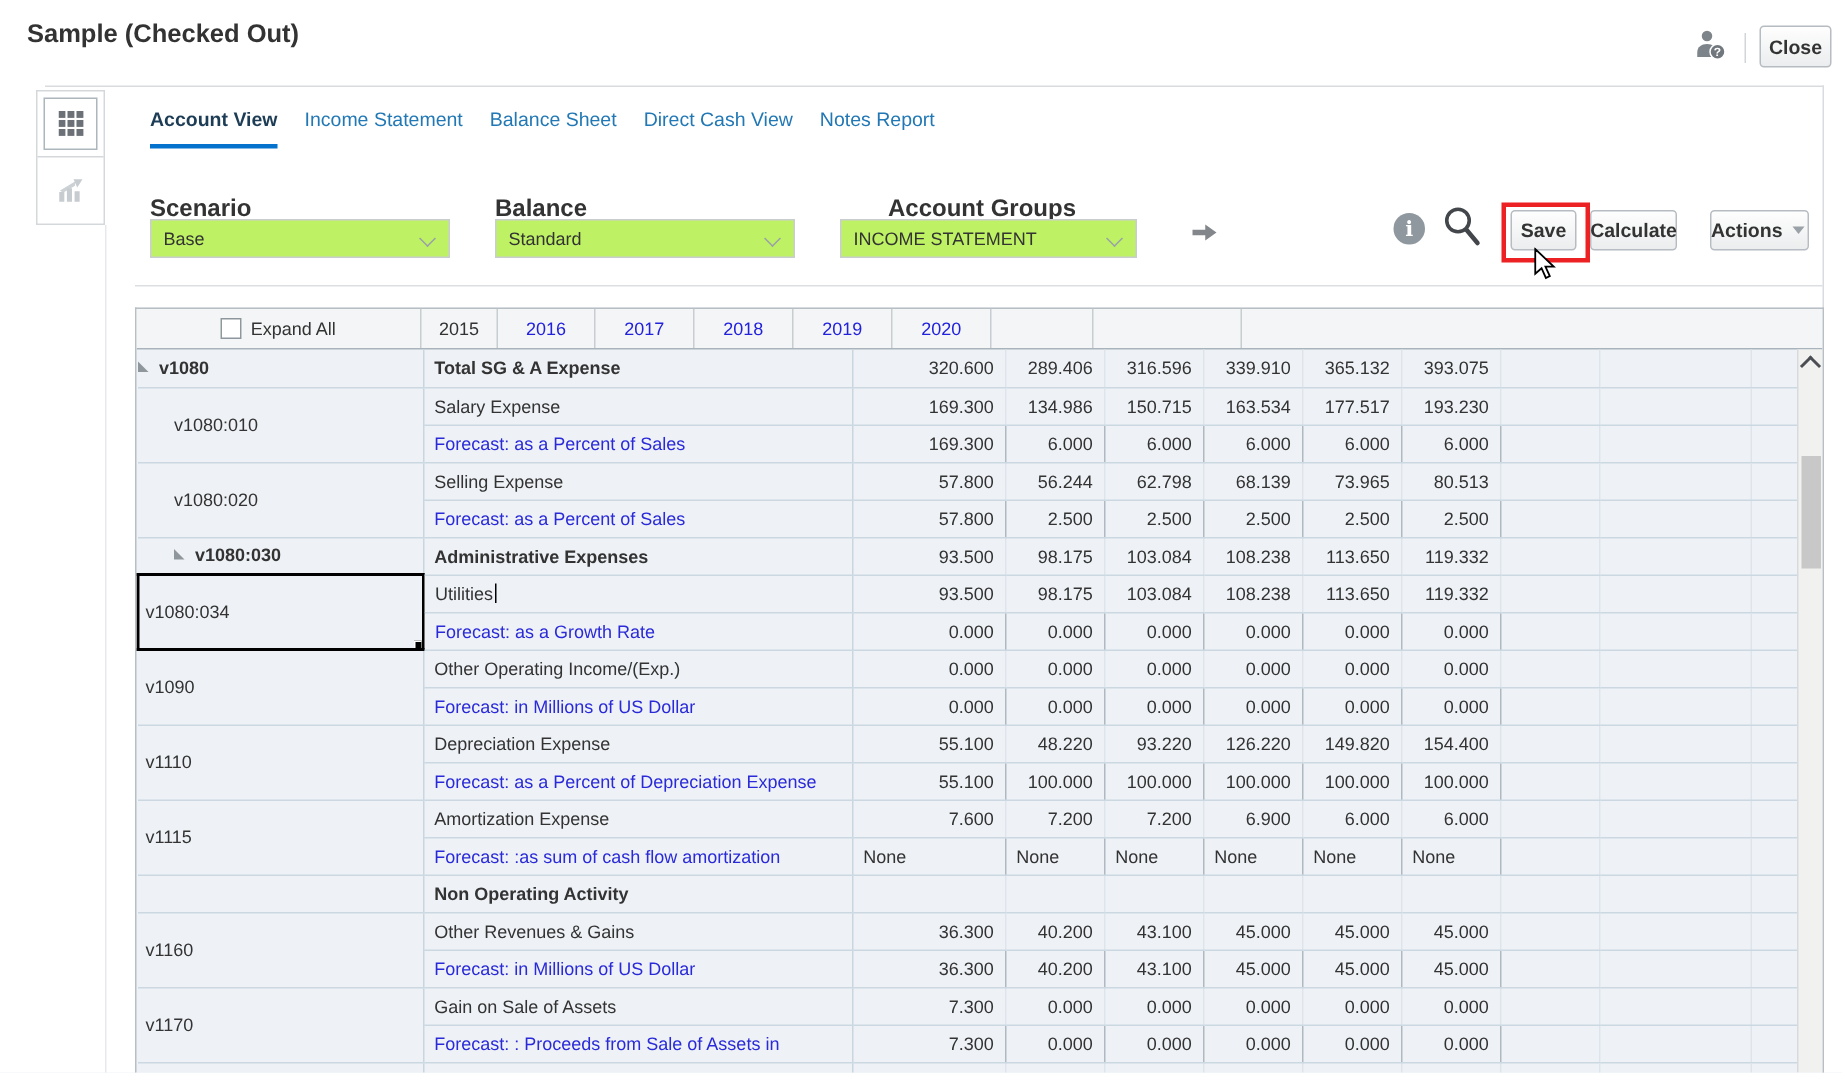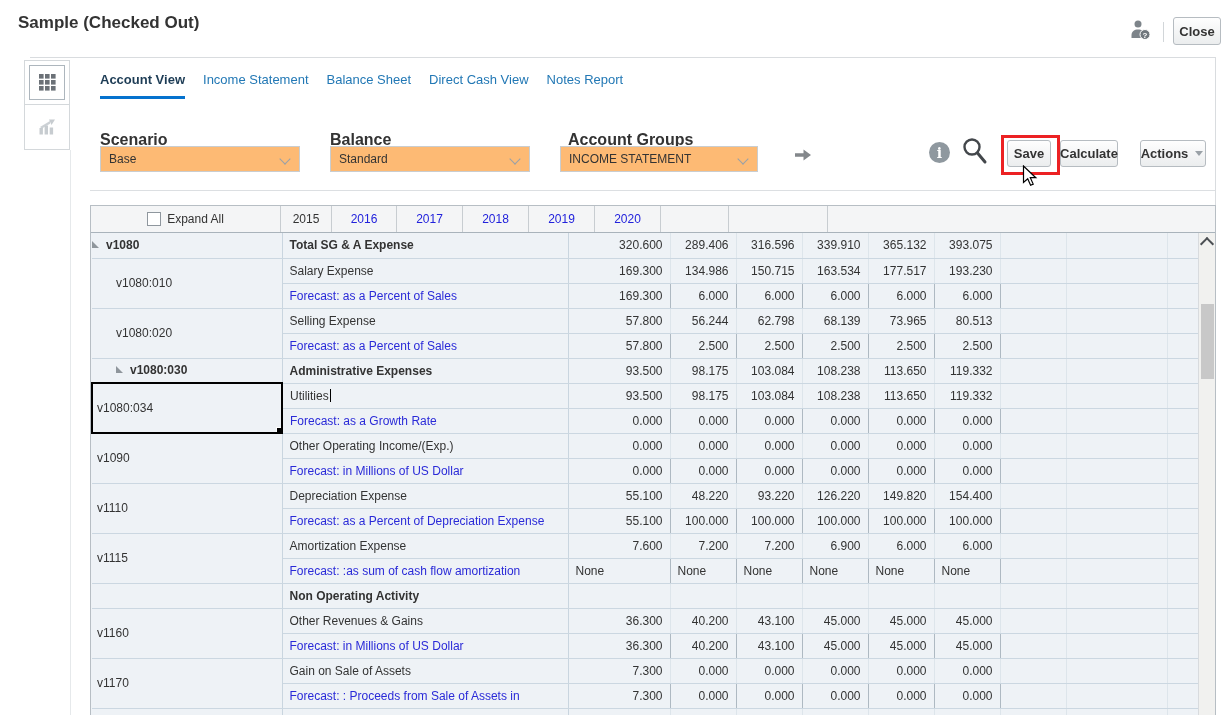--- a/index.html
+++ b/index.html
@@ -29,21 +29,21 @@
   .rail-btn{position:relative;width:100%;height:44px;box-sizing:border-box;display:flex;align-items:center;justify-content:center;}
   .rail-btn.first{border-bottom:1px solid #d4d8db;}
   .rail-btn.first .inner-sel{position:absolute;inset:4px;border:1px solid #adb6bd;}
   
   .tabs{position:absolute;left:100px;top:72px;display:flex;gap:18px;font-size:13px;}
   .tab{padding-bottom:9px;border-bottom:3px solid transparent;color:#2278b5;white-space:nowrap;}
   .tab.active{color:#1d3c55;font-weight:bold;border-bottom-color:#0572ce;}
   
   .flabel{position:absolute;top:131px;font-size:16px;font-weight:bold;color:#333;}
   .fselect{position:absolute;top:146px;height:26px;box-sizing:border-box;
-    border:1px solid #c9cdd0;background:#fdba74;display:flex;align-items:center;
+    border:1px solid #c9cdd0;background:#bef264;display:flex;align-items:center;
     font-size:12px;color:#333;padding:0 26px 0 8px;}
   .chev{position:absolute;right:10px;top:8px;width:7px;height:7px;
     border-right:1.5px solid #99a1a8;border-bottom:1.5px solid #99a1a8;transform:rotate(45deg);}
   .go-arrow{position:absolute;left:793px;top:147px;}
   .info-icn{position:absolute;left:929px;top:142px;width:21px;height:21px;border-radius:50%;
     background:#8f989f;color:#fff;font-family:"DejaVu Serif",serif;font-weight:bold;font-size:14px;
     display:flex;align-items:center;justify-content:center;line-height:1;}
   .search-icn{position:absolute;left:961px;top:136px;}
   .save-btn{position:absolute;left:1007px;top:140px;width:44px;height:27px;}
   .save-highlight{position:absolute;left:1001px;top:135px;width:53px;height:34px;
@@ -151,21 +151,21 @@
   <span>Base</span>
   <span class="chev"></span>
 </div>
 
 <div class="flabel" style="left:330px;">Balance</div>
 <div class="fselect" style="left:330px;width:200px;">
   <span>Standard</span>
   <span class="chev"></span>
 </div>
 
-<div class="flabel" style="left:568px;">Account Groups</div>
+<div class="flabel" style="left:592px;">Account Groups</div>
 <div class="fselect" style="left:560px;width:198px;">
   <span>INCOME STATEMENT</span>
   <span class="chev"></span>
 </div>
 
 <svg class="go-arrow" width="20" height="16" viewBox="0 0 20 16">
   <path d="M2 6.2 h8.5 V2.6 L18 8 l-7.5 5.4 V9.8 H2 z" fill="#83878b"></path>
 </svg>
 
 <div class="info-icn">i</div>

